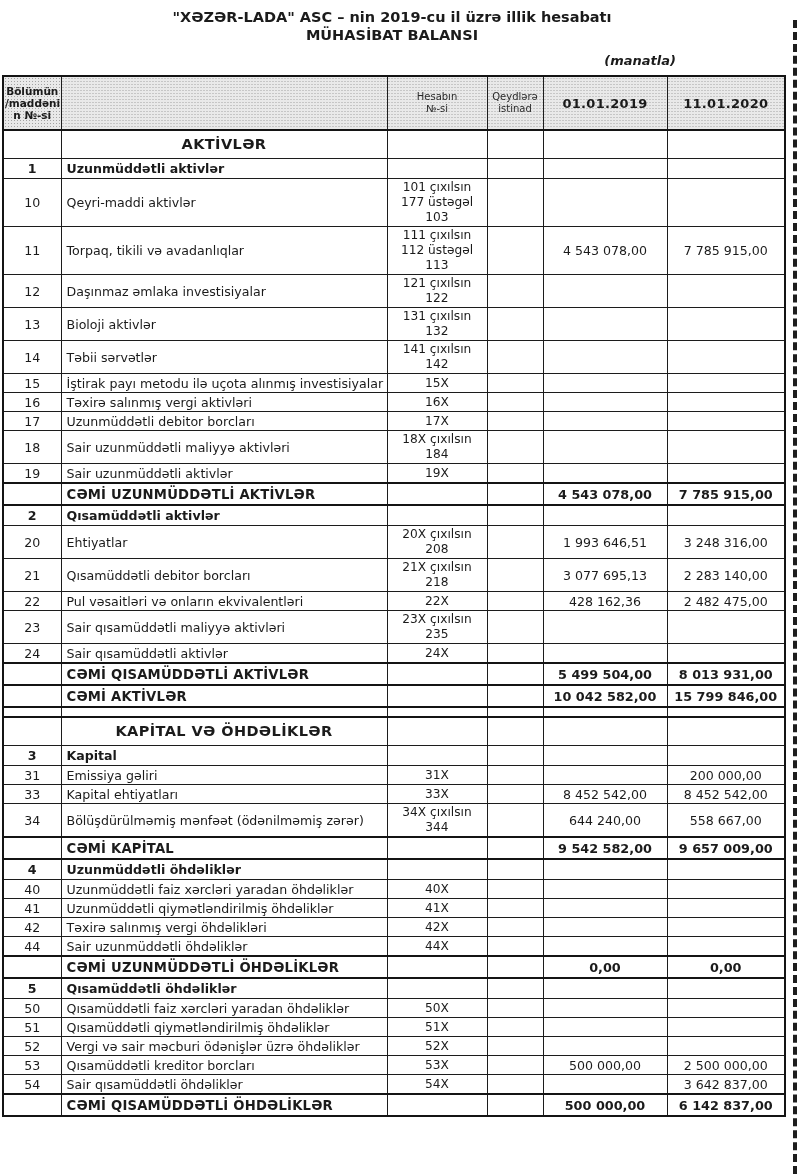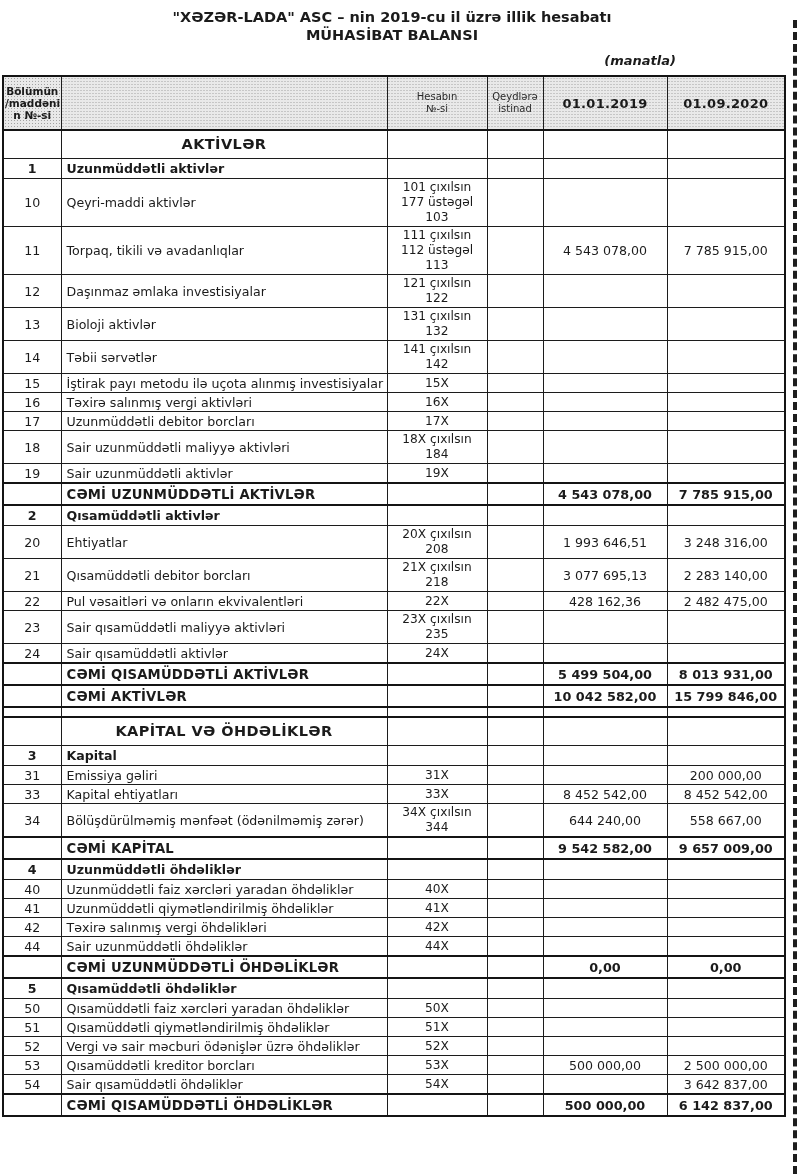--- a/index.html
+++ b/index.html
@@ -111,21 +111,21 @@
       <tr>
         <th class="h-no">Bölümün
 /maddəni
 n №-si</th>
         <th class="h-desc"></th>
         <th class="h-small">Hesabın
 №-si</th>
         <th class="h-small">Qeydlərə
 istinad</th>
         <th class="h-date">01.01.2019</th>
-        <th class="h-date">01.09.2020</th>
+        <th class="h-date">11.01.2020</th>
       </tr>
     </thead>
     <tbody id="tbody">
         <tr class="r-section">
           <td class="c-no"></td>
           <td class="c-name">AKTİVLƏR</td>
           <td class="c-acct"></td>
           <td class="c-notes"></td>
           <td class="c-val"></td>
           <td class="c-val"></td>

